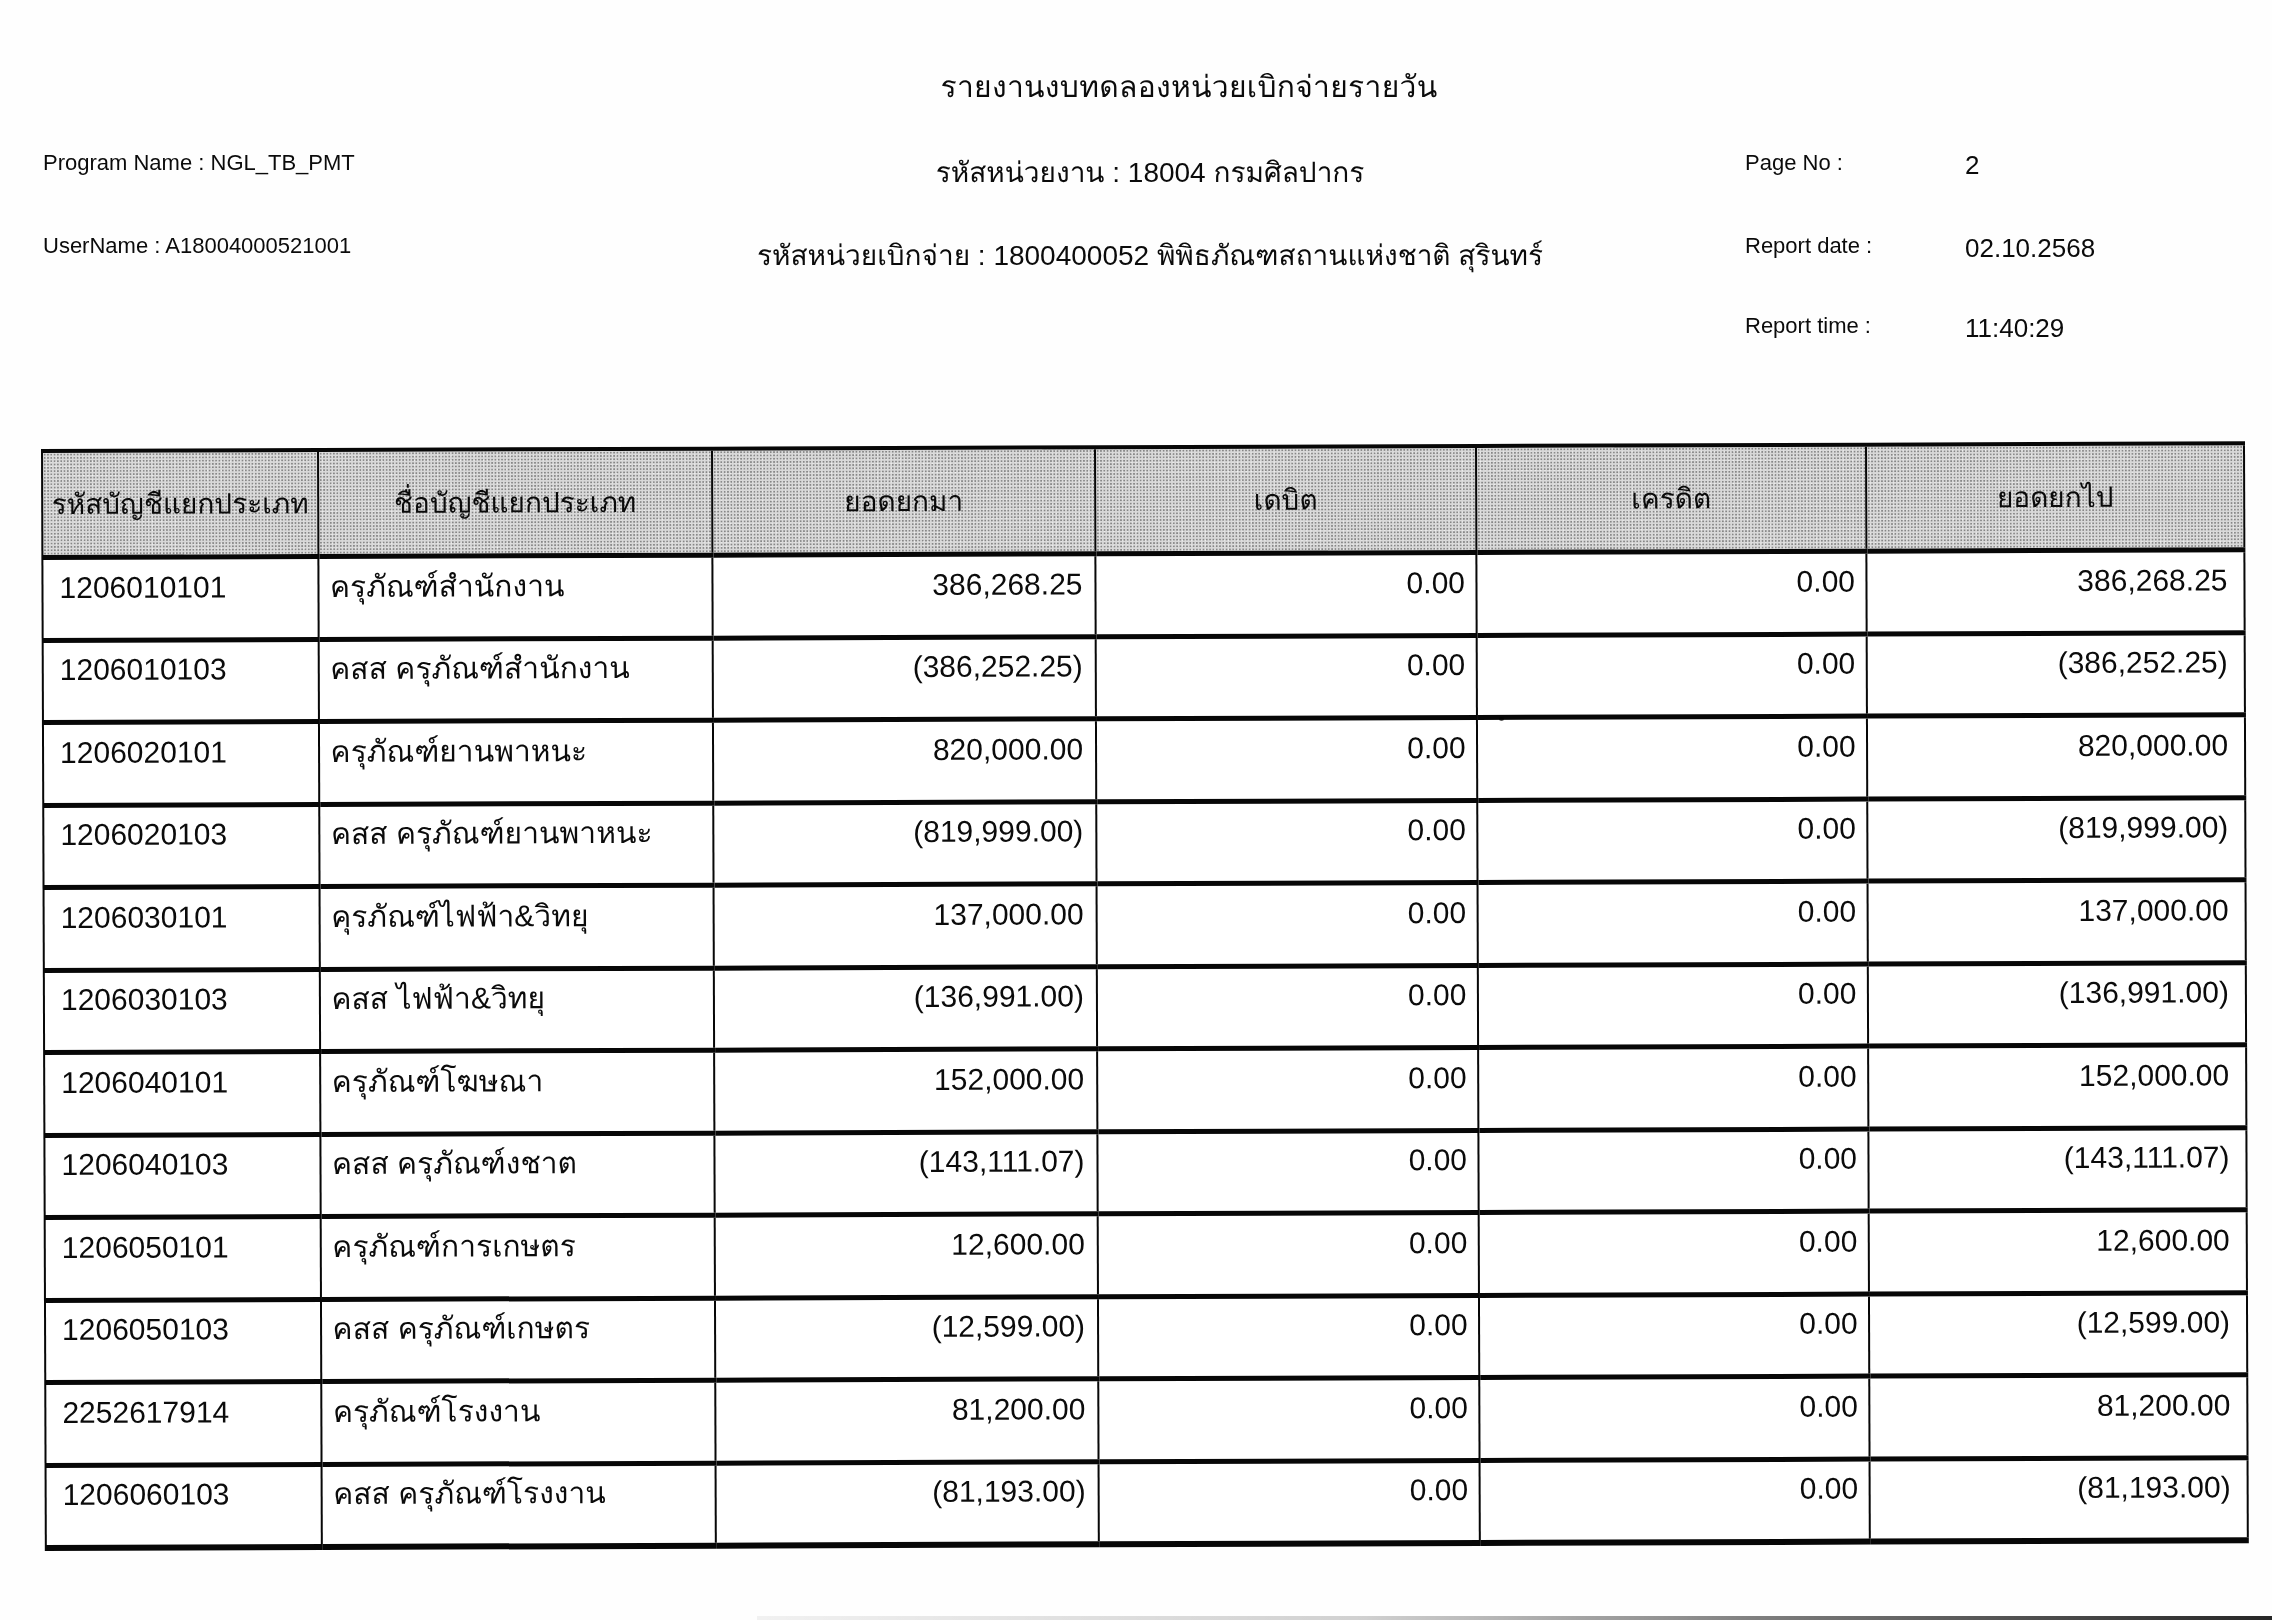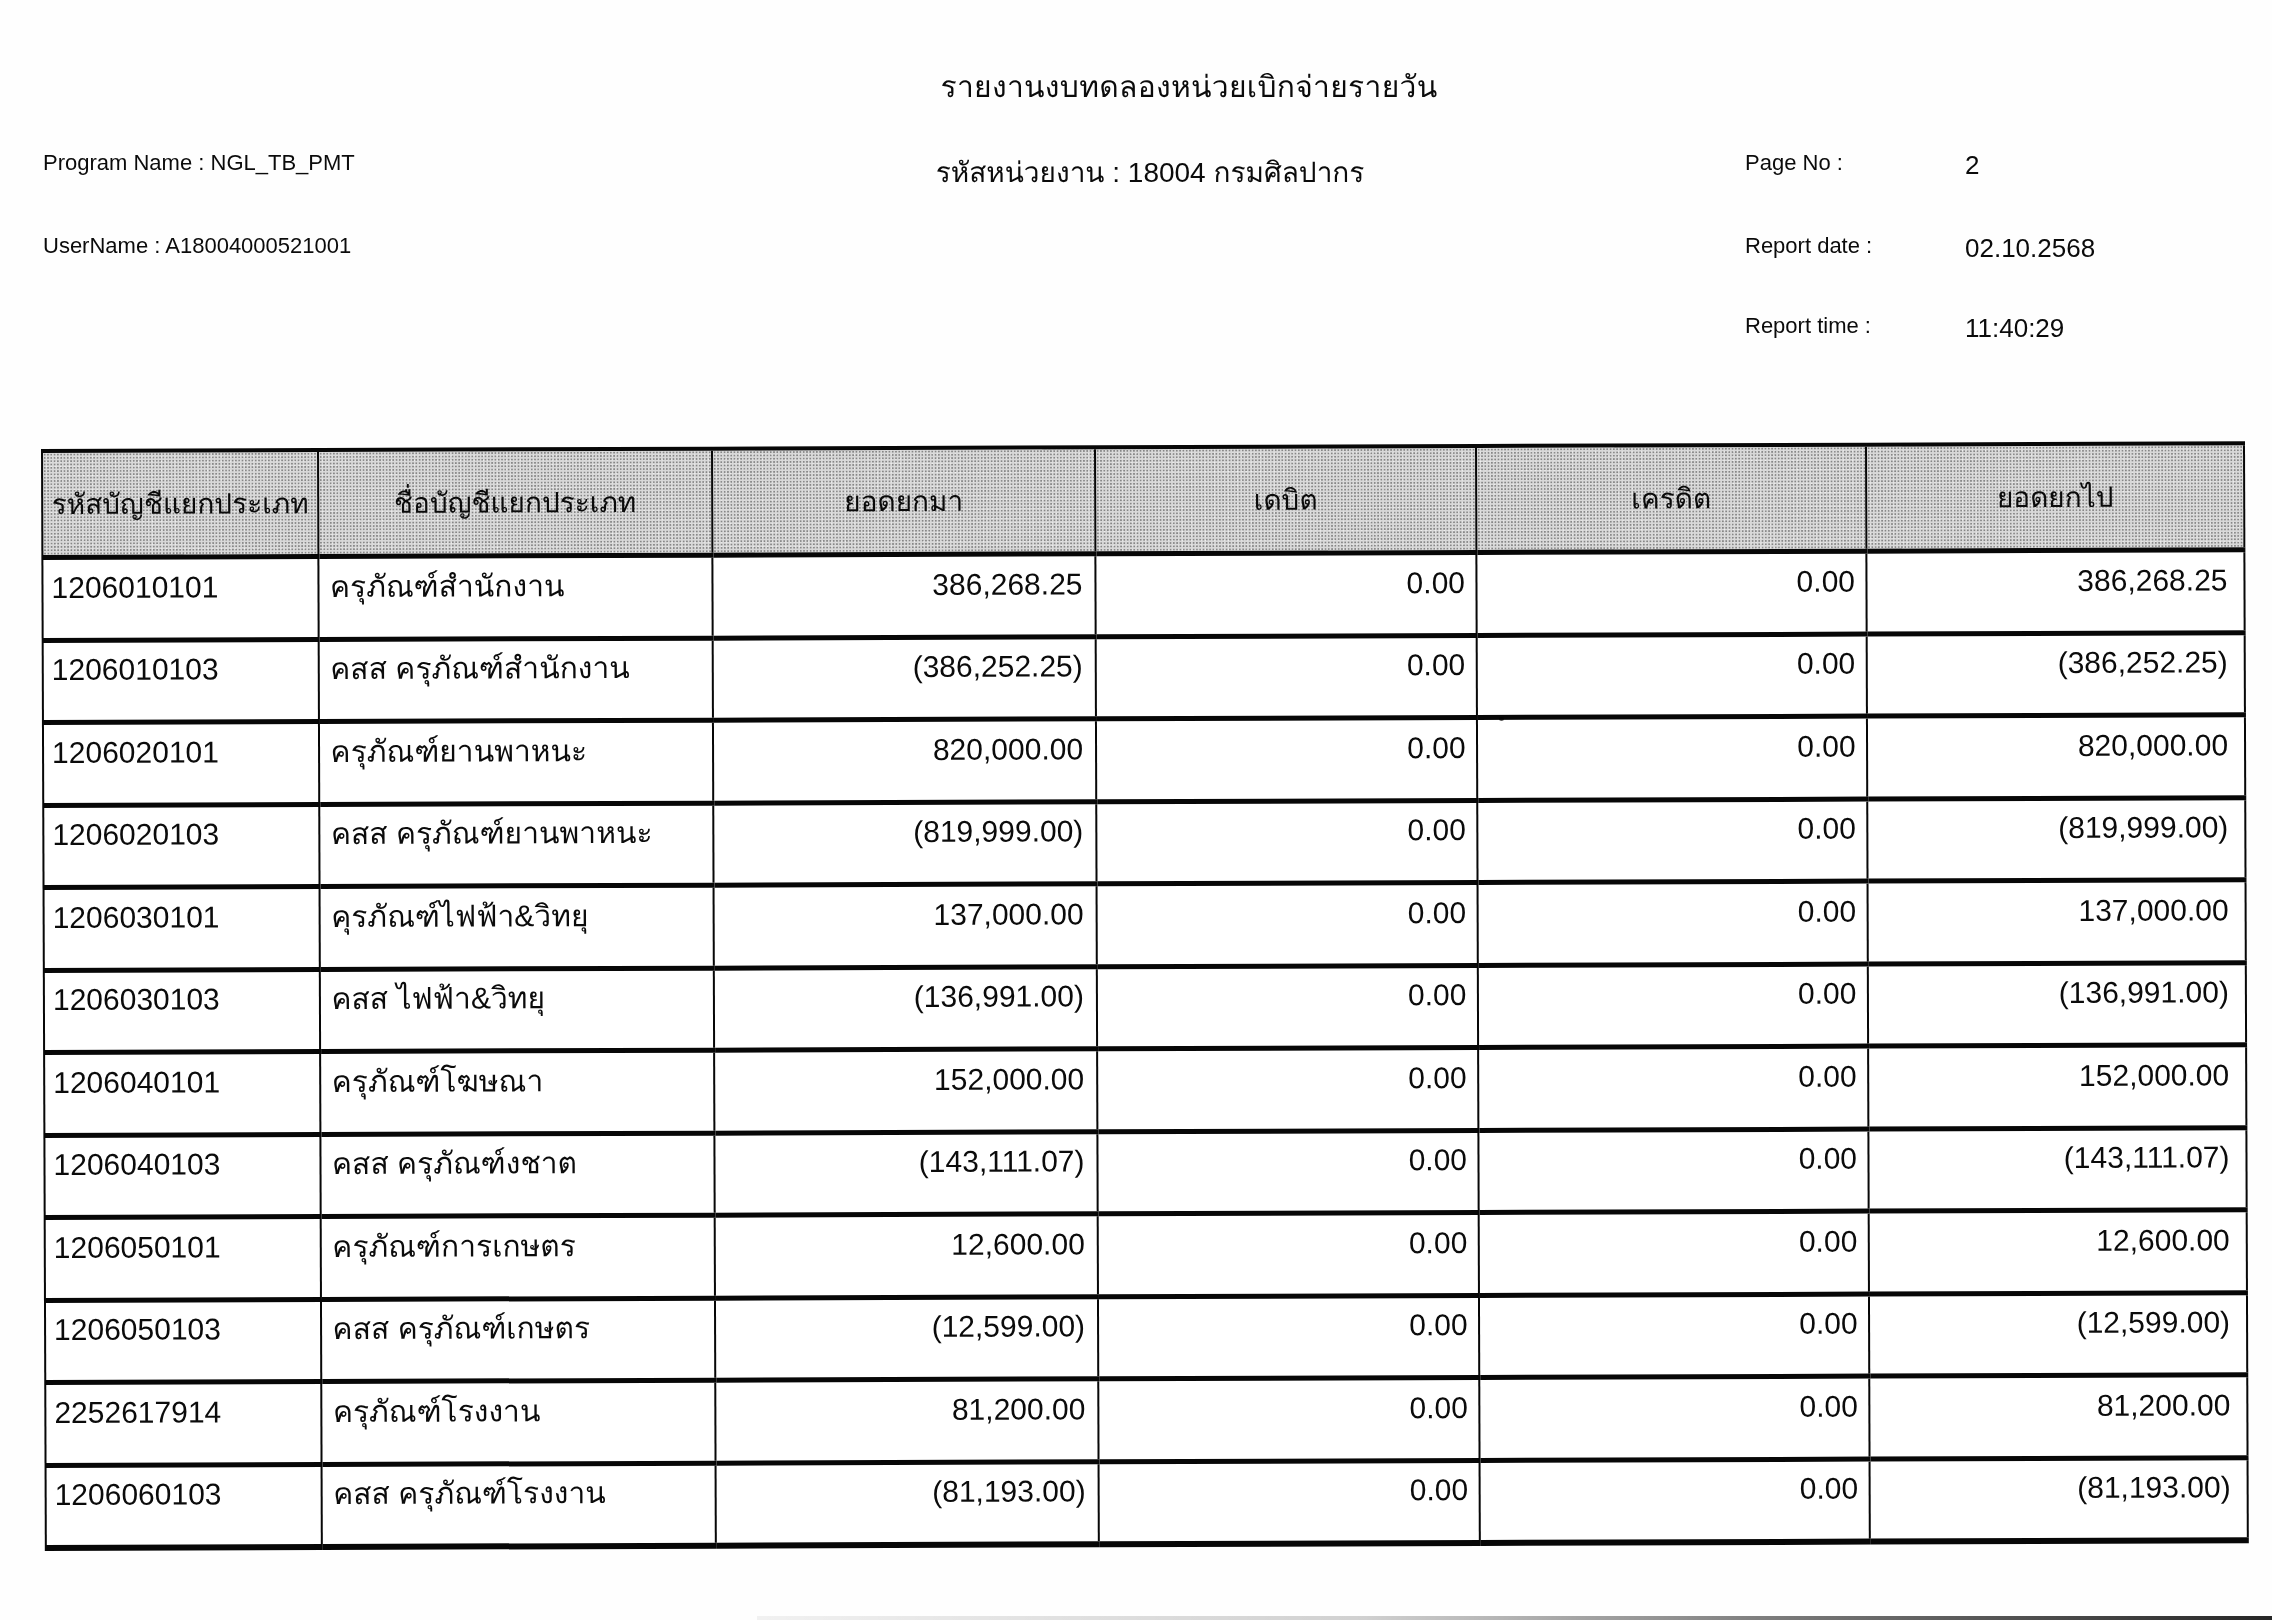--- a/index.html
+++ b/index.html
@@ -55,21 +55,21 @@
   }
   .tb td{
     border-bottom-width:5.3px;
     height:66px;
     padding-top:10.5px;
     vertical-align:top;
     font-size:30px;line-height:1.15;
     white-space:nowrap;
   }
   .tb tr:last-child td{border-bottom-width:6px;}
-  td.c0{text-align:left;padding-left:8px;}
+  td.c0{text-align:left;padding-left:16px;}
   td.c1{text-align:left;padding-left:10.5px;}
   td.c2{text-align:right;padding-right:12px;}
   td.c3{text-align:right;padding-right:10.5px;}
   td.c4{text-align:right;padding-right:10.5px;}
   td.c5{text-align:right;padding-right:16px;}
 
   
   .bottom-smudge{
     position:absolute;bottom:0;left:757px;width:1516px;height:5.3px;
     background:linear-gradient(to right,
@@ -93,20 +93,21 @@
     <span>NGL_TB_PMT</span>
   </div>
   <div class="abs thai-mid row2">รหัสหน่วยงาน : 18004 กรมศิลปากร</div>
   <div class="abs r-label row2">Page No :</div>
   <div class="abs r-value row2">2</div>
 
   <div class="abs lat l-line row3">
     <span>UserName :</span>
     <span>A18004000521001</span>
   </div>
+  <div class="abs thai-mid row3">รหัสหน่วยเบิกจ่าย : 1800400052 พิพิธภัณฑสถานแห่งชาติ สุรินทร์</div>
   <div class="abs r-label row3">Report date :</div>
   <div class="abs r-value row3">02.10.2568</div>
 
   <div class="abs r-label row4">Report time :</div>
   <div class="abs r-value row4">11:40:29</div>
 
   <div class="tablewrap">
     <table class="tb">
       <colgroup>
         <col style="width:276px">

